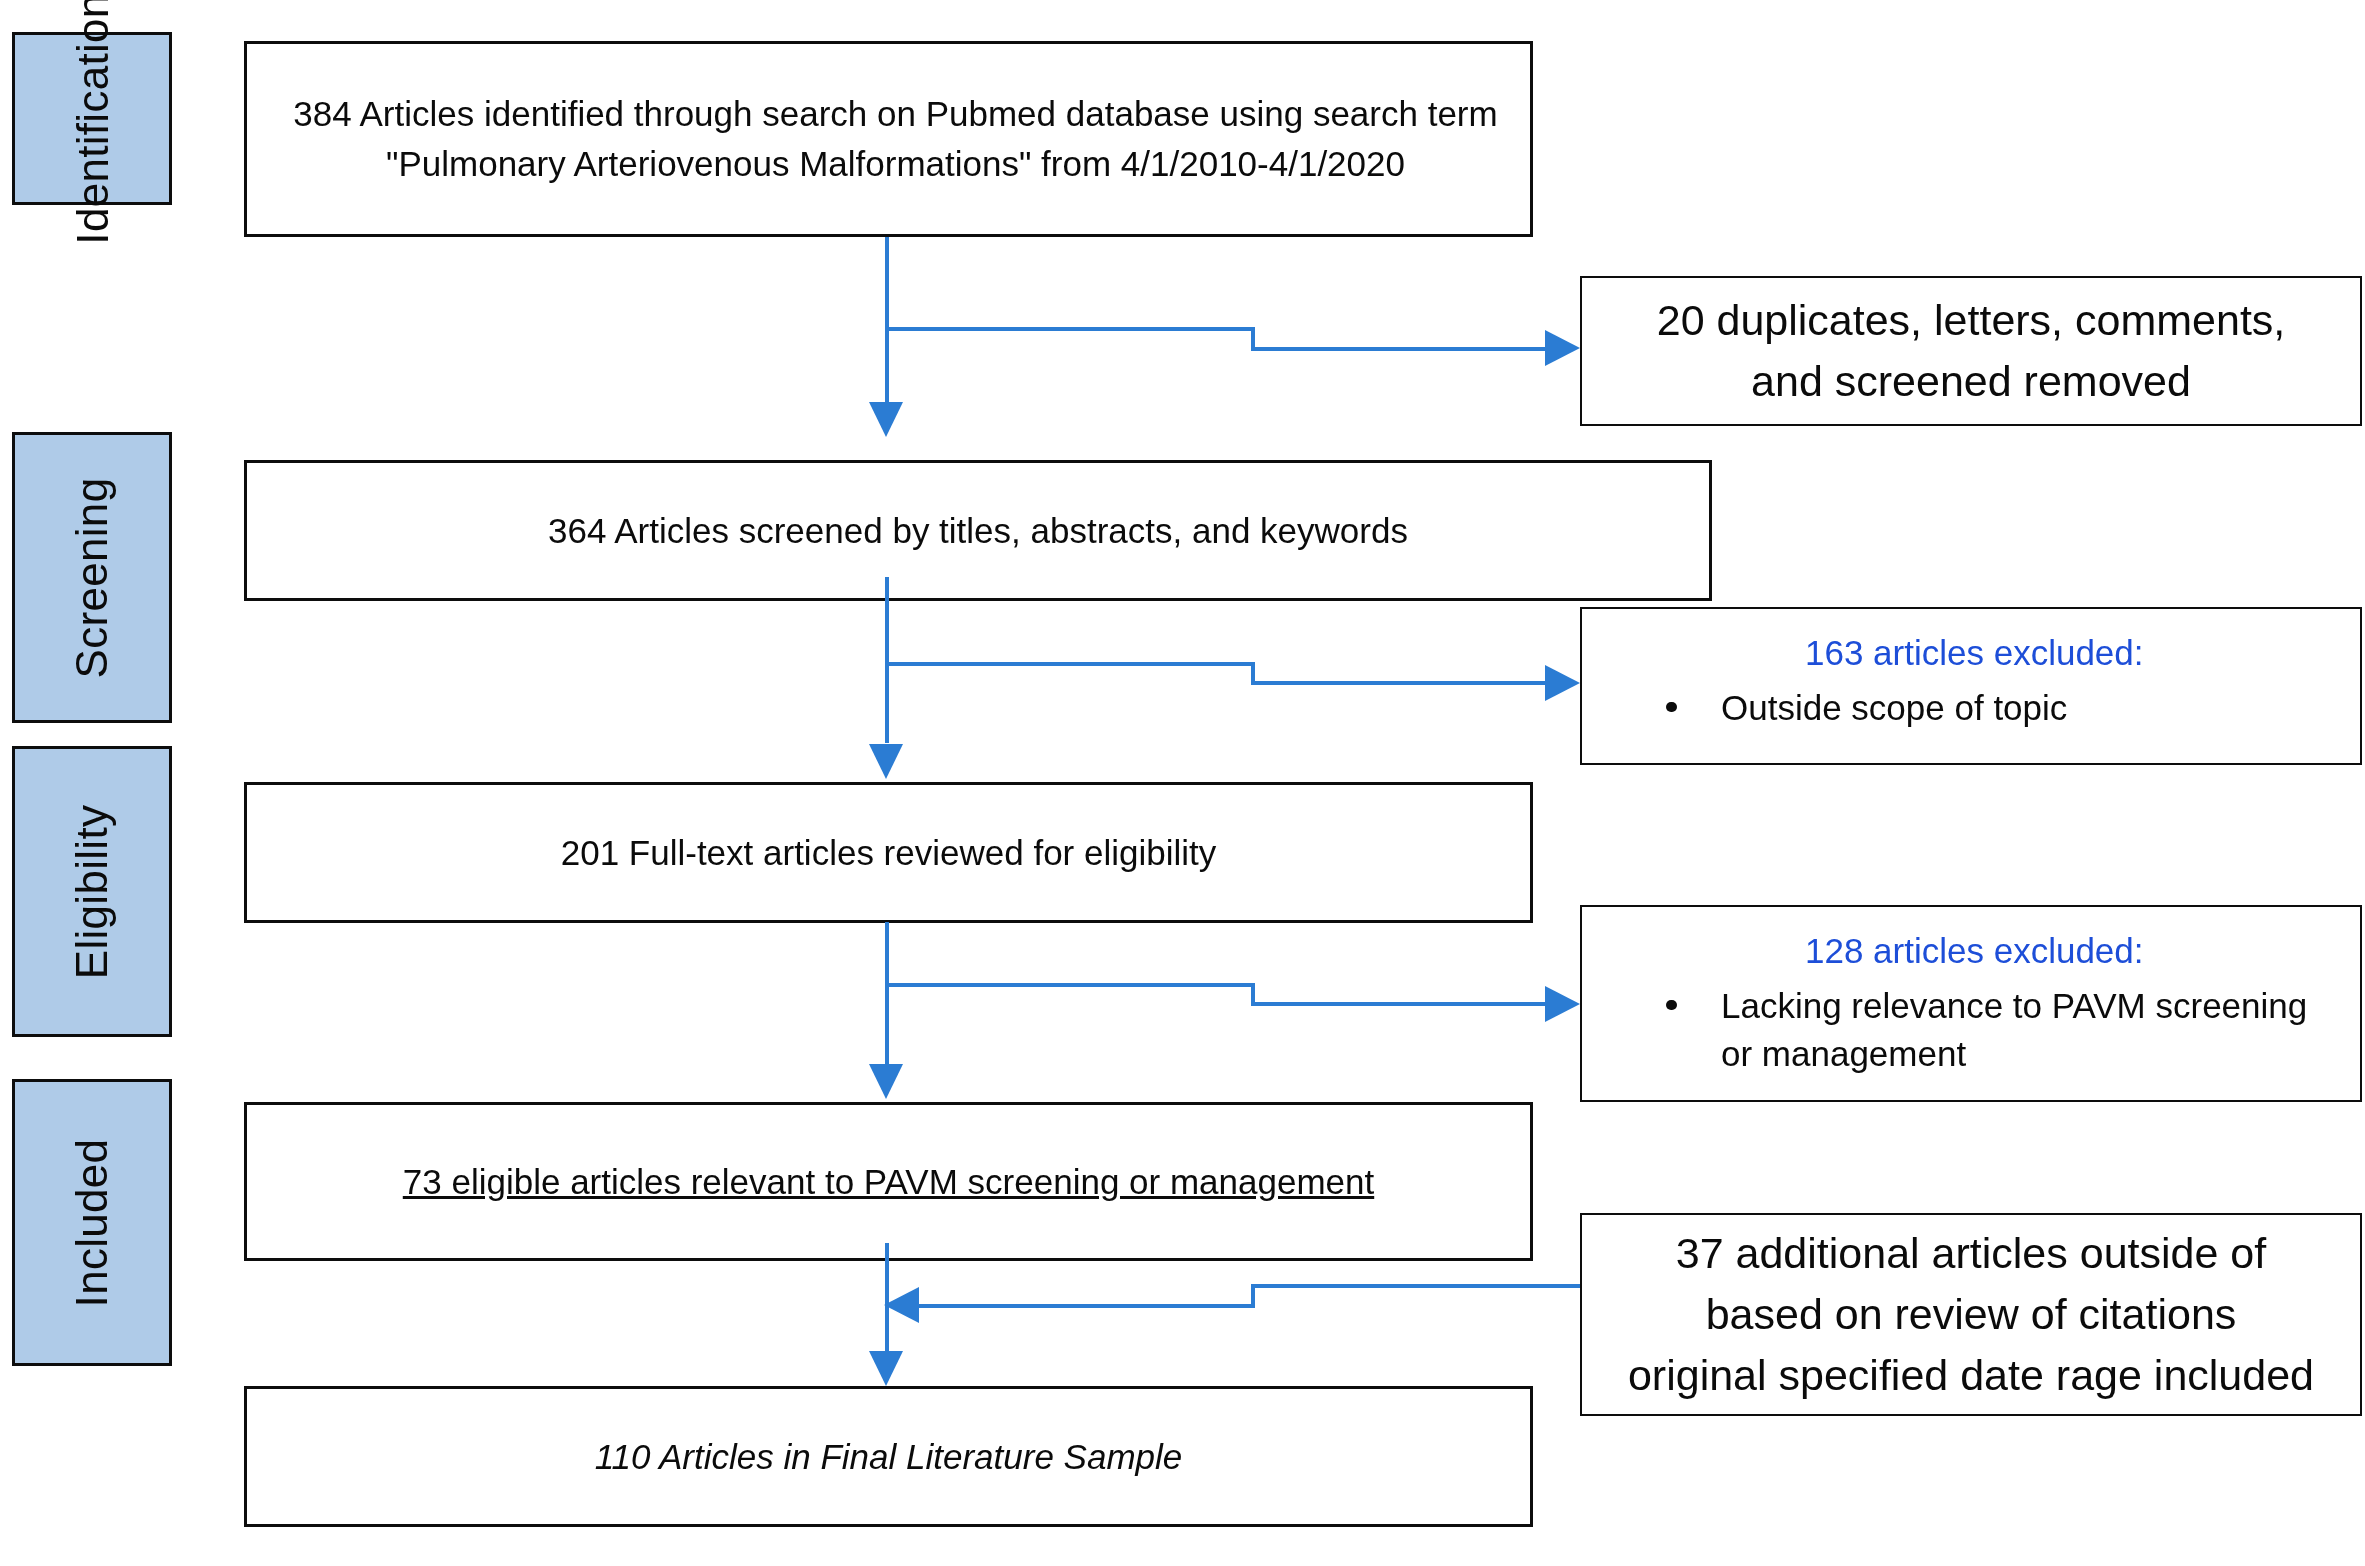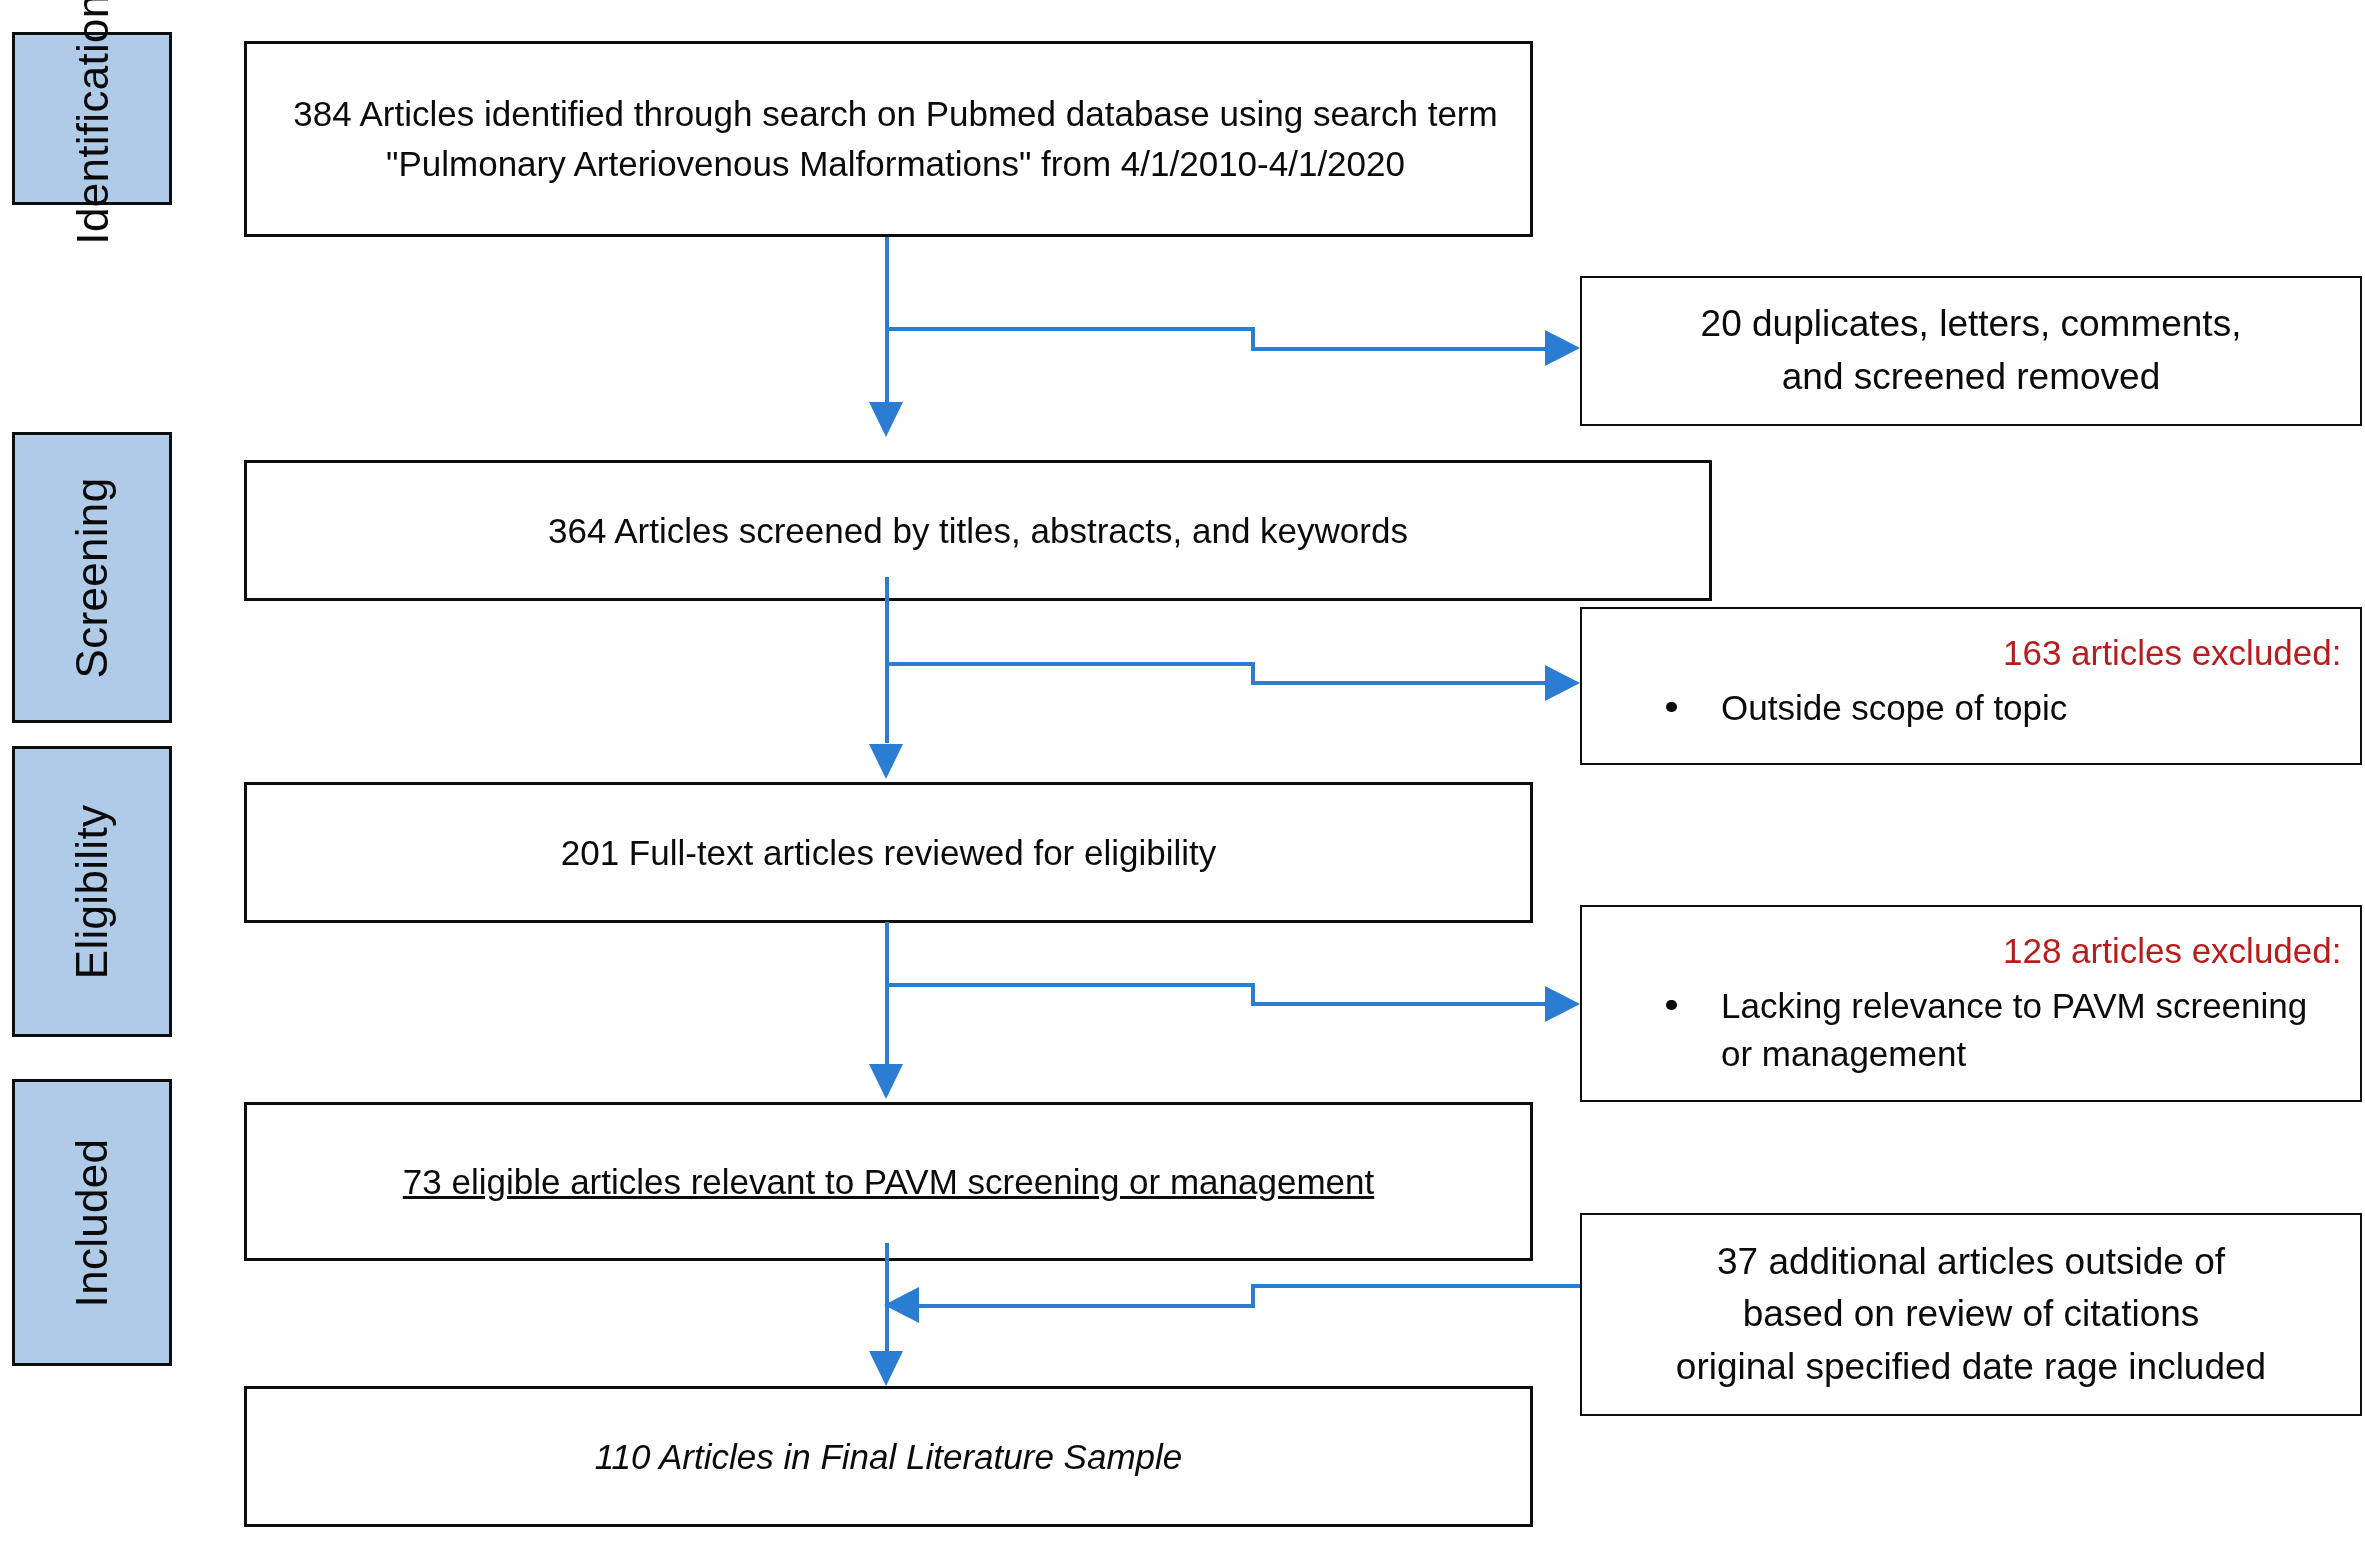--- a/index.html
+++ b/index.html
@@ -52,32 +52,32 @@
   }
   .flowbox .txt {
     font-size: 35px;
     line-height: 1.42;
     padding: 0 16px;
   }
 
   .flowbox.right {
     border-width: 2.5px;
   }
-  .flowbox.right .txt { font-size: 37px; }
+  .flowbox.right .txt { font-size: 43px; }
 
   
   .flowbox.excl {
     display: block;
     padding: 21px 18.5px 12.3px 25px;
   }
   .excl-head {
     font-size: 35px;
     line-height: 1.3;
-    text-align: right;
-    color: #b91c1c;
+    text-align: center;
+    color: #1d4ed8;
   }
   .excl-list {
     margin: 8.6px 0 0 0;
     padding: 0;
     list-style: none;
   }
   .excl-list li {
     position: relative;
     font-size: 35px;
     line-height: 1.36;

